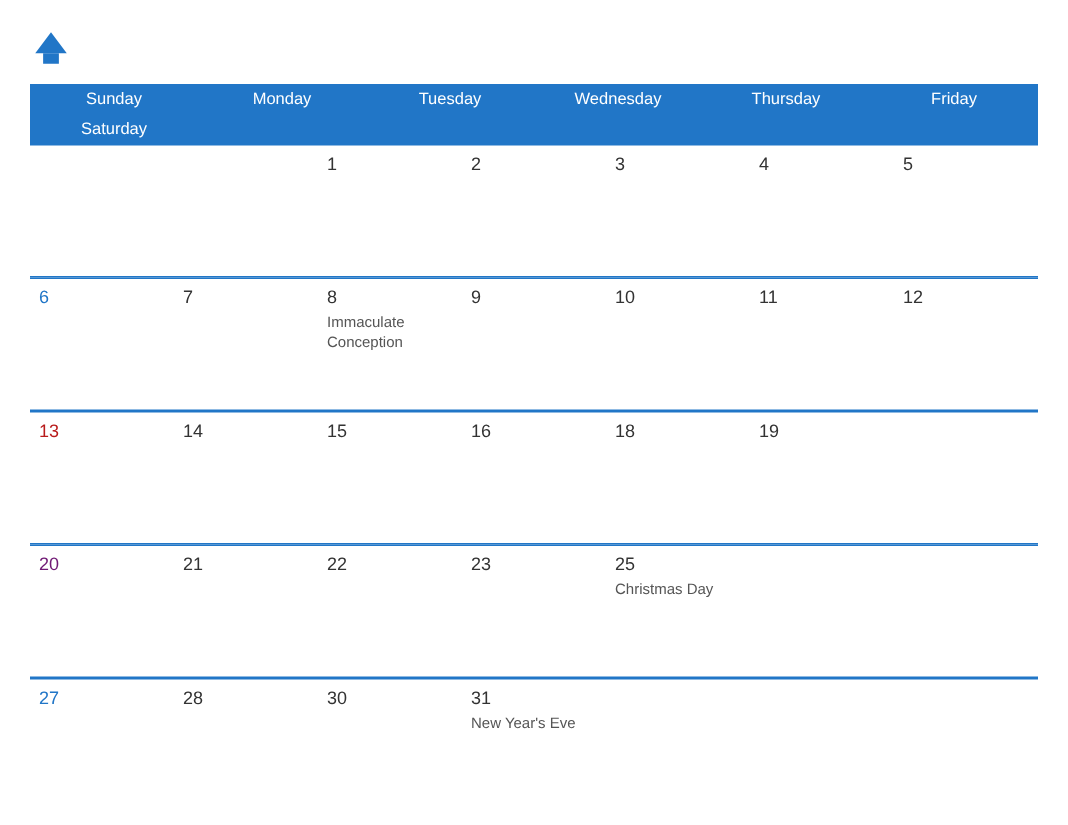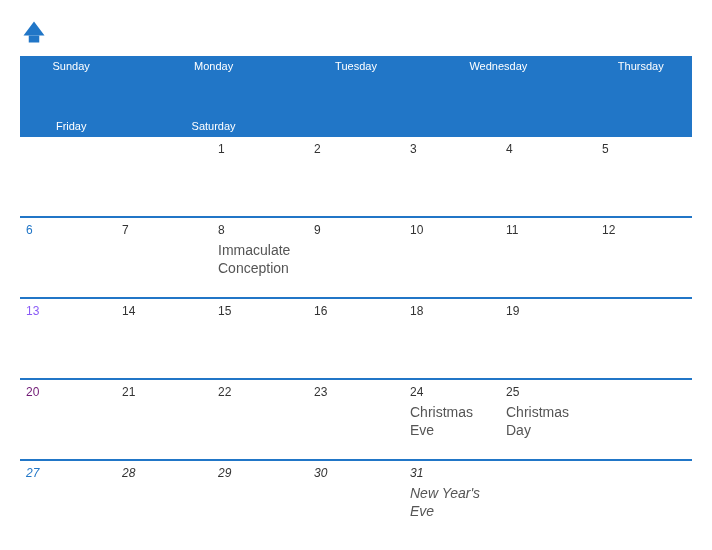--- a/index.html
+++ b/index.html
@@ -57,23 +57,22 @@
       text-align: right;
     }
     
     .calendar {
       flex: 1;
       display: flex;
       flex-direction: column;
     }
     .cal-header {
       display: grid;
-      grid-template-columns: repeat(5, 1fr);
+      grid-template-columns: repeat(6, 1fr);
       background: #2176c7;
-      gap: 40px;
     }
     .cal-header-cell {
       color: #fff;
       font-size: 11px;
       text-align: center;
       padding: 4px 2px;
       font-weight: normal;
     }
     .cal-body {
       flex: 1;
@@ -81,40 +80,39 @@
       flex-direction: column;
     }
     .cal-row {
       display: grid;
       grid-template-columns: repeat(7, 1fr);
       flex: 1;
       border-bottom: 1.5px solid #2176c7;
     }
     .cal-row:last-child {
       border-bottom: none;
-      font-style: italic;
     }
     .cal-cell {
       border-right: none;
       padding: 5px 6px 4px 6px;
       font-size: 12px;
       color: #333;
       vertical-align: top;
       min-height: 70px;
       display: flex;
       flex-direction: column;
     }
     .cal-cell:first-child .day-num { color: #2176c7; }
     .day-num {
       font-size: 12px;
       color: #333;
       margin-bottom: 2px;
     }
     .day-event {
-      font-size: 14px;
+      font-size: 10px;
       color: #555;
       line-height: 1.3;
       margin-top: 2px;
     }
     .top-border-row {
       border-top: 1.5px solid #2176c7;
     }
   </style>
 </head>
 <body>
@@ -188,21 +186,21 @@
           </div>
           <div class="cal-cell">
             <div class="day-num">11</div>
           </div>
           <div class="cal-cell">
             <div class="day-num">12</div>
           </div>
         </div>
         <div class="cal-row top-border-row">
           <div class="cal-cell">
-            <div class="day-num" style="color: #8b5cf6;">13</div>
+            <div class="day-num" style="color: #b91c1c;">13</div>
           </div>
           <div class="cal-cell">
             <div class="day-num">14</div>
           </div>
           <div class="cal-cell">
             <div class="day-num">15</div>
           </div>
           <div class="cal-cell">
             <div class="day-num">16</div>
           </div>
@@ -218,39 +216,32 @@
             <div class="day-num" style="color: #701a75;">20</div>
           </div>
           <div class="cal-cell">
             <div class="day-num">21</div>
           </div>
           <div class="cal-cell">
             <div class="day-num">22</div>
           </div>
           <div class="cal-cell">
             <div class="day-num">23</div>
-          </div>
-          <div class="cal-cell">
-            <div class="day-num">24</div>
-            <div class="day-event">Christmas Eve</div>
           </div>
           <div class="cal-cell">
             <div class="day-num">25</div>
             <div class="day-event">Christmas Day</div>
           </div>
         </div>
         <div class="cal-row top-border-row">
           <div class="cal-cell">
             <div class="day-num" style="color: rgb(33, 118, 199);">27</div>
           </div>
           <div class="cal-cell">
             <div class="day-num">28</div>
-          </div>
-          <div class="cal-cell">
-            <div class="day-num">29</div>
           </div>
           <div class="cal-cell">
             <div class="day-num">30</div>
           </div>
           <div class="cal-cell">
             <div class="day-num">31</div>
             <div class="day-event">New Year's Eve</div>
           </div>
           <div class="cal-cell"></div>
           <div class="cal-cell"></div>

